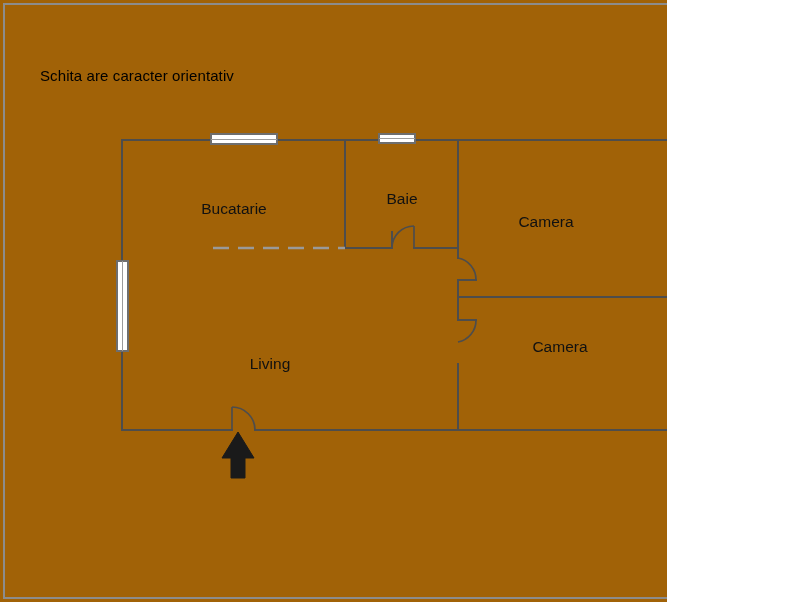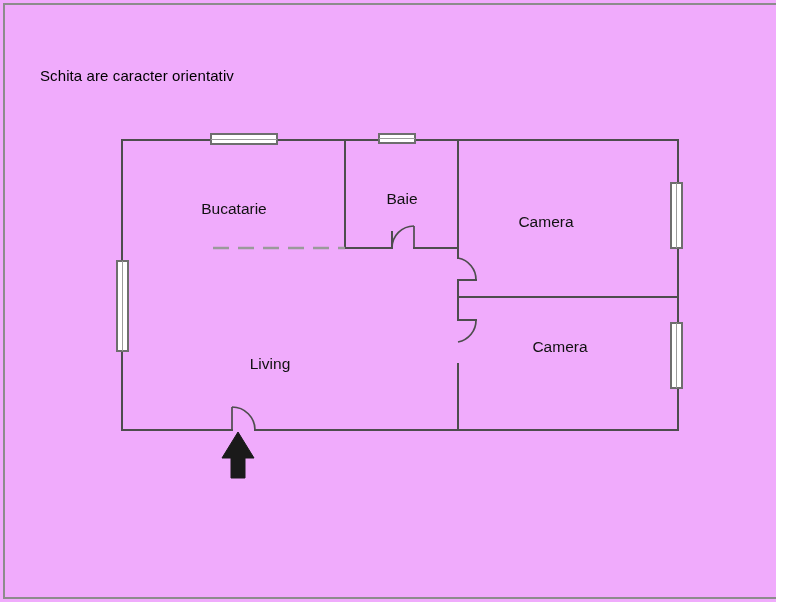--- a/index.html
+++ b/index.html
@@ -6,23 +6,23 @@
   html, body {
     margin: 0;
     padding: 0;
     background: #ffffff;
   }
   body {
     font-family: "Liberation Sans", "DejaVu Sans", sans-serif;
   }
   #page {
     position: relative;
-    width: 776px;
+    width: 667px;
     height: 602px;
-    background: #f0abfc;
+    background: #a16207;
     box-sizing: border-box;
     overflow: hidden;
     padding-left: 8px;
   }
   
   #frame {
     position: absolute;
     left: 3px;
     top: 3px;
     width: 796px;

